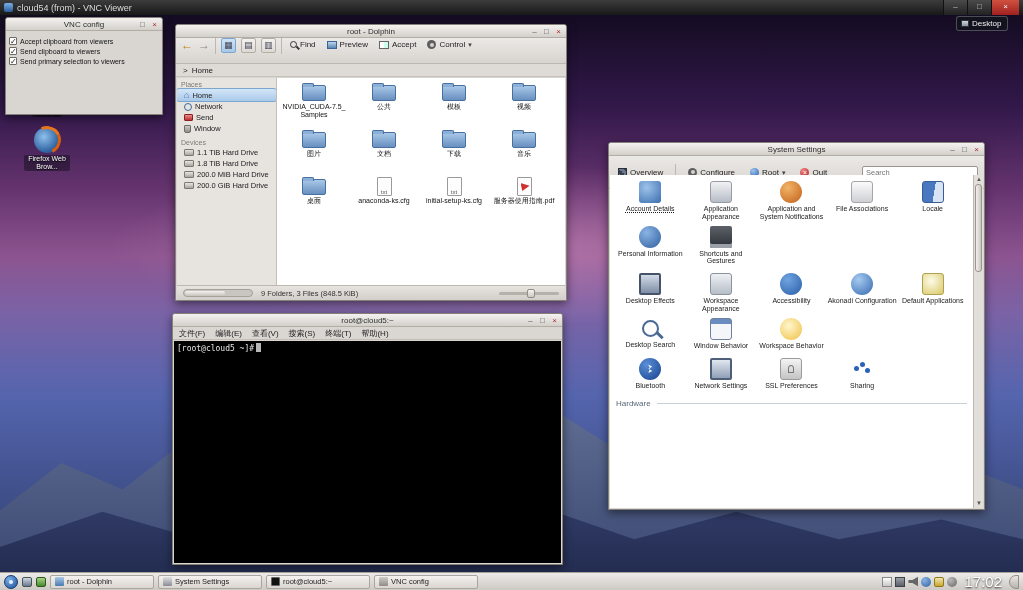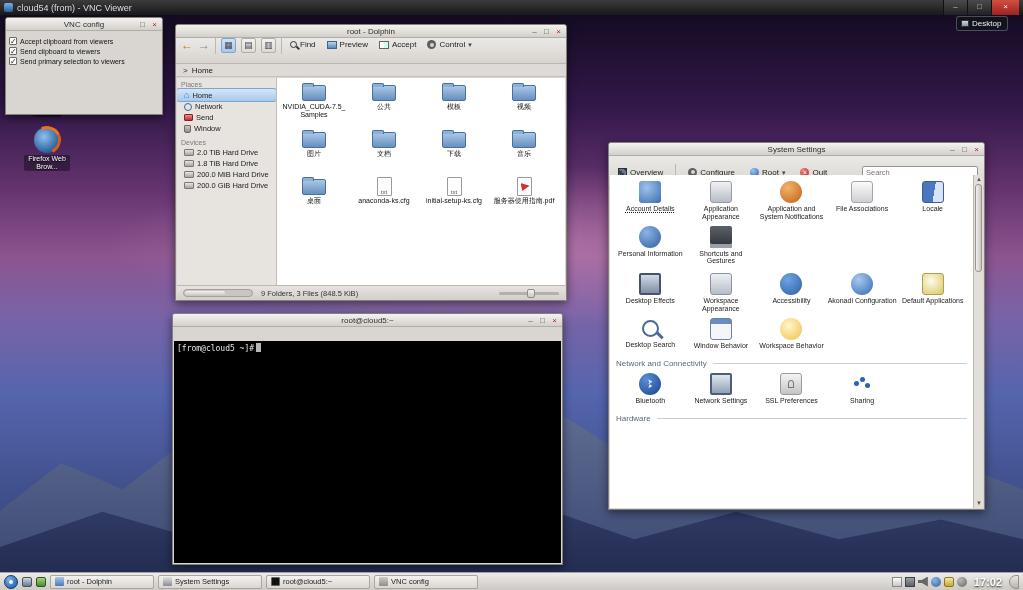--- a/index.html
+++ b/index.html
@@ -185,21 +185,21 @@
   .tic-term { background:#111; border:1px solid #666; }
   .tic-vnc { background:linear-gradient(#cfccc7,#8f8b85); }
   .tray { margin-left:auto; display:flex; align-items:center; gap:3px; }
   .trico { width:10px; height:10px; flex:none; }
   .tr1 { background:linear-gradient(#fdfdfd,#c8c8c8); border:1px solid #888; }
   .tr2 { background:linear-gradient(#9aa0a8,#5c6068); border:1px solid #3c4048; }
   .tr3 { background:#666; clip-path:polygon(0 35%,40% 35%,100% 0,100% 100%,40% 65%,0 65%); }
   .tr4 { border-radius:50%; background:radial-gradient(circle at 35% 30%,#8ab4e4,#2f5f9e); }
   .tr5 { background:linear-gradient(#f0e6b0,#c8a830); border:1px solid #907818; border-radius:2px; }
   .tr6 { border-radius:50%; background:radial-gradient(circle at 35% 30%,#b8b8b8,#666); }
-  .clock { font-size:11px; color:#fff; text-shadow:0 1px 2px rgba(0,0,0,.8); margin:4px 4px;font-weight:bold; }
+  .clock { font-size:15px; color:#fff; text-shadow:0 1px 2px rgba(0,0,0,.8); margin:4px 4px; }
   .cashew { width:10px; height:14px; background:linear-gradient(#e8e6e2,#b8b4ae); border:1px solid #948f88; border-radius:7px 0 0 7px; }
 </style>
 </head>
 <body>
 
 <div class="screen">
 
   <div class="vnc-titlebar">
     <span class="vnc-appicon"></span>
     <span>cloud54 (from) - VNC Viewer</span>
@@ -307,21 +307,21 @@
             <span class="pi pi-root"></span>
             <span>Send</span>
           </div>
           <div class="pitem">
             <span class="pi pi-trash"></span>
             <span>Window</span>
           </div>
           <div class="phdr" style="margin-top:4px">Devices</div>
           <div class="pitem">
             <span class="pi pi-drive"></span>
-            <span>2.0 TiB Hard Drive</span>
+            <span>1.1 TiB Hard Drive</span>
           </div>
           <div class="pitem">
             <span class="pi pi-drive"></span>
             <span>1.8 TiB Hard Drive</span>
           </div>
           <div class="pitem">
             <span class="pi pi-drive"></span>
             <span>200.0 MiB Hard Drive</span>
           </div>
           <div class="pitem">
@@ -391,22 +391,30 @@
 
     <div class="kwin" style="left:172px; top:298px; width:391px; height:252px;">
       <div class="ktitle">
         <span>root@cloud5:~</span>
         <div class="kbtns">
           <div class="kbtn min"></div>
           <div class="kbtn max"></div>
           <div class="kbtn close"></div>
         </div>
       </div>
+      <div class="tmenu">
+        <span>文件(F)</span>
+        <span>编辑(E)</span>
+        <span>查看(V)</span>
+        <span>搜索(S)</span>
+        <span>终端(T)</span>
+        <span>帮助(H)</span>
+      </div>
       <div class="tbody">
-        <span>[from@cloud5 ~]#</span><span class="cursor"></span>
+        <span>[root@cloud5 ~]#</span><span class="cursor"></span>
       </div>
     </div>
 
     <div class="kwin" style="left:608px; top:127px; width:377px; height:368px;">
       <div class="ktitle">
         <span>System Settings</span>
         <div class="kbtns">
           <div class="kbtn min"></div>
           <div class="kbtn max"></div>
           <div class="kbtn close"></div>
@@ -494,24 +502,20 @@
           <div class="ssitem">
               <span class="ssic ic-winbehavior"></span>
               <span class="sslbl">Window Behavior</span>
             </div>
           <div class="ssitem">
               <span class="ssic ic-wsbehavior"></span>
               <span class="sslbl">Workspace Behavior</span>
             </div>
         </div>
 
-        <div class="sec-hdr">
-          <span>Network and Connectivity</span>
-          <span class="rule"></span>
-        </div>
         <div class="ssgrid">
           <div class="ssitem">
               <span class="ssic ic-bluetooth"></span>
               <span class="sslbl">Bluetooth</span>
             </div>
           <div class="ssitem">
               <span class="ssic ic-netset"></span>
               <span class="sslbl">Network Settings</span>
             </div>
           <div class="ssitem">

